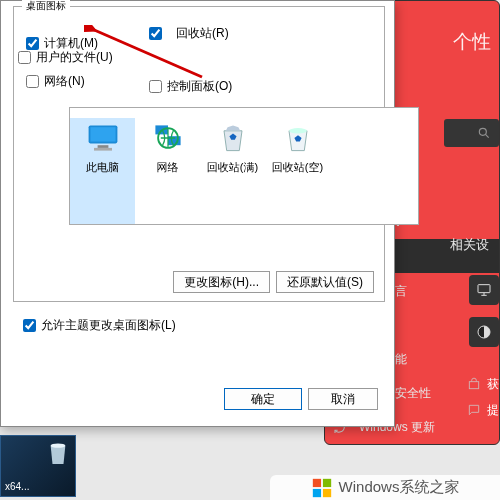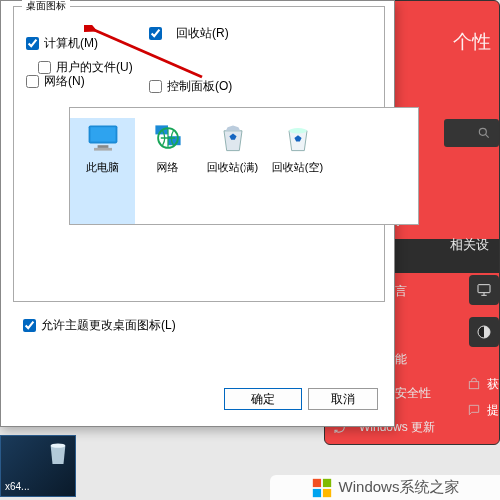--- a/index.html
+++ b/index.html
@@ -49,21 +49,21 @@
       width: 372px; height: 296px;
       border: 0.5px solid #aaa;
     }
     .group-label {
       position:absolute; left:8px; top:-8px;
       background:#fff; padding:0 4px; font-size:10px;
     }
     .check { position:absolute; display:flex; align-items:center; font-size:12px; }
     .check input { width:13px; height:13px; margin-right:5px; accent-color:#0067c0; }
     .c1 { left:12px; top:18px;margin-top:10px; } .c2 { left:135px; top:18px;gap:9px; }
-    .c3 { left:24px; top:42px;margin-top:10px; } .c4 { left:135px; top:42px;margin-top:29px; }
+    .c3 { left:4px; top:42px; } .c4 { left:135px; top:42px;margin-top:29px; }
     .c5 { left:12px; top:66px; }
     
     .arrow {
       position:absolute; left:70px; top:18px;
       width:120px; height:55px;
       pointer-events:none;
     }
     
     .icon-pane {
       position:absolute; left:11px; top:100px;
@@ -267,20 +267,24 @@
             <svg viewBox="0 0 40 40">
               <path d="M10 12h20l-3 22H13z" fill="#eef4f8" stroke="#8aa" stroke-width="1"></path>
               <ellipse cx="20" cy="12" rx="10" ry="3" fill="#cfe"></ellipse>
               <path d="M16 20l4-3 4 3-2 4h-4z" fill="#1565c0"></path>
             </svg>
           </div>
         <div>回收站(空)</div>
       </div>
     </div>
 
+    <div class="btn-row1">
+      <button class="btn">更改图标(H)...</button>
+      <button class="btn">还原默认值(S)</button>
+    </div>
   </div>
 
   <label class="allow-theme">
       <input type="checkbox" checked="" style="">
       <span>允许主题更改桌面图标(L)</span>
     </label>
 
   <div class="footer-btns">
     <button class="btn def" style="width:78px;justify-content:center;">确定</button>
     <button class="btn" style="width:70px;justify-content:center;">取消</button>

